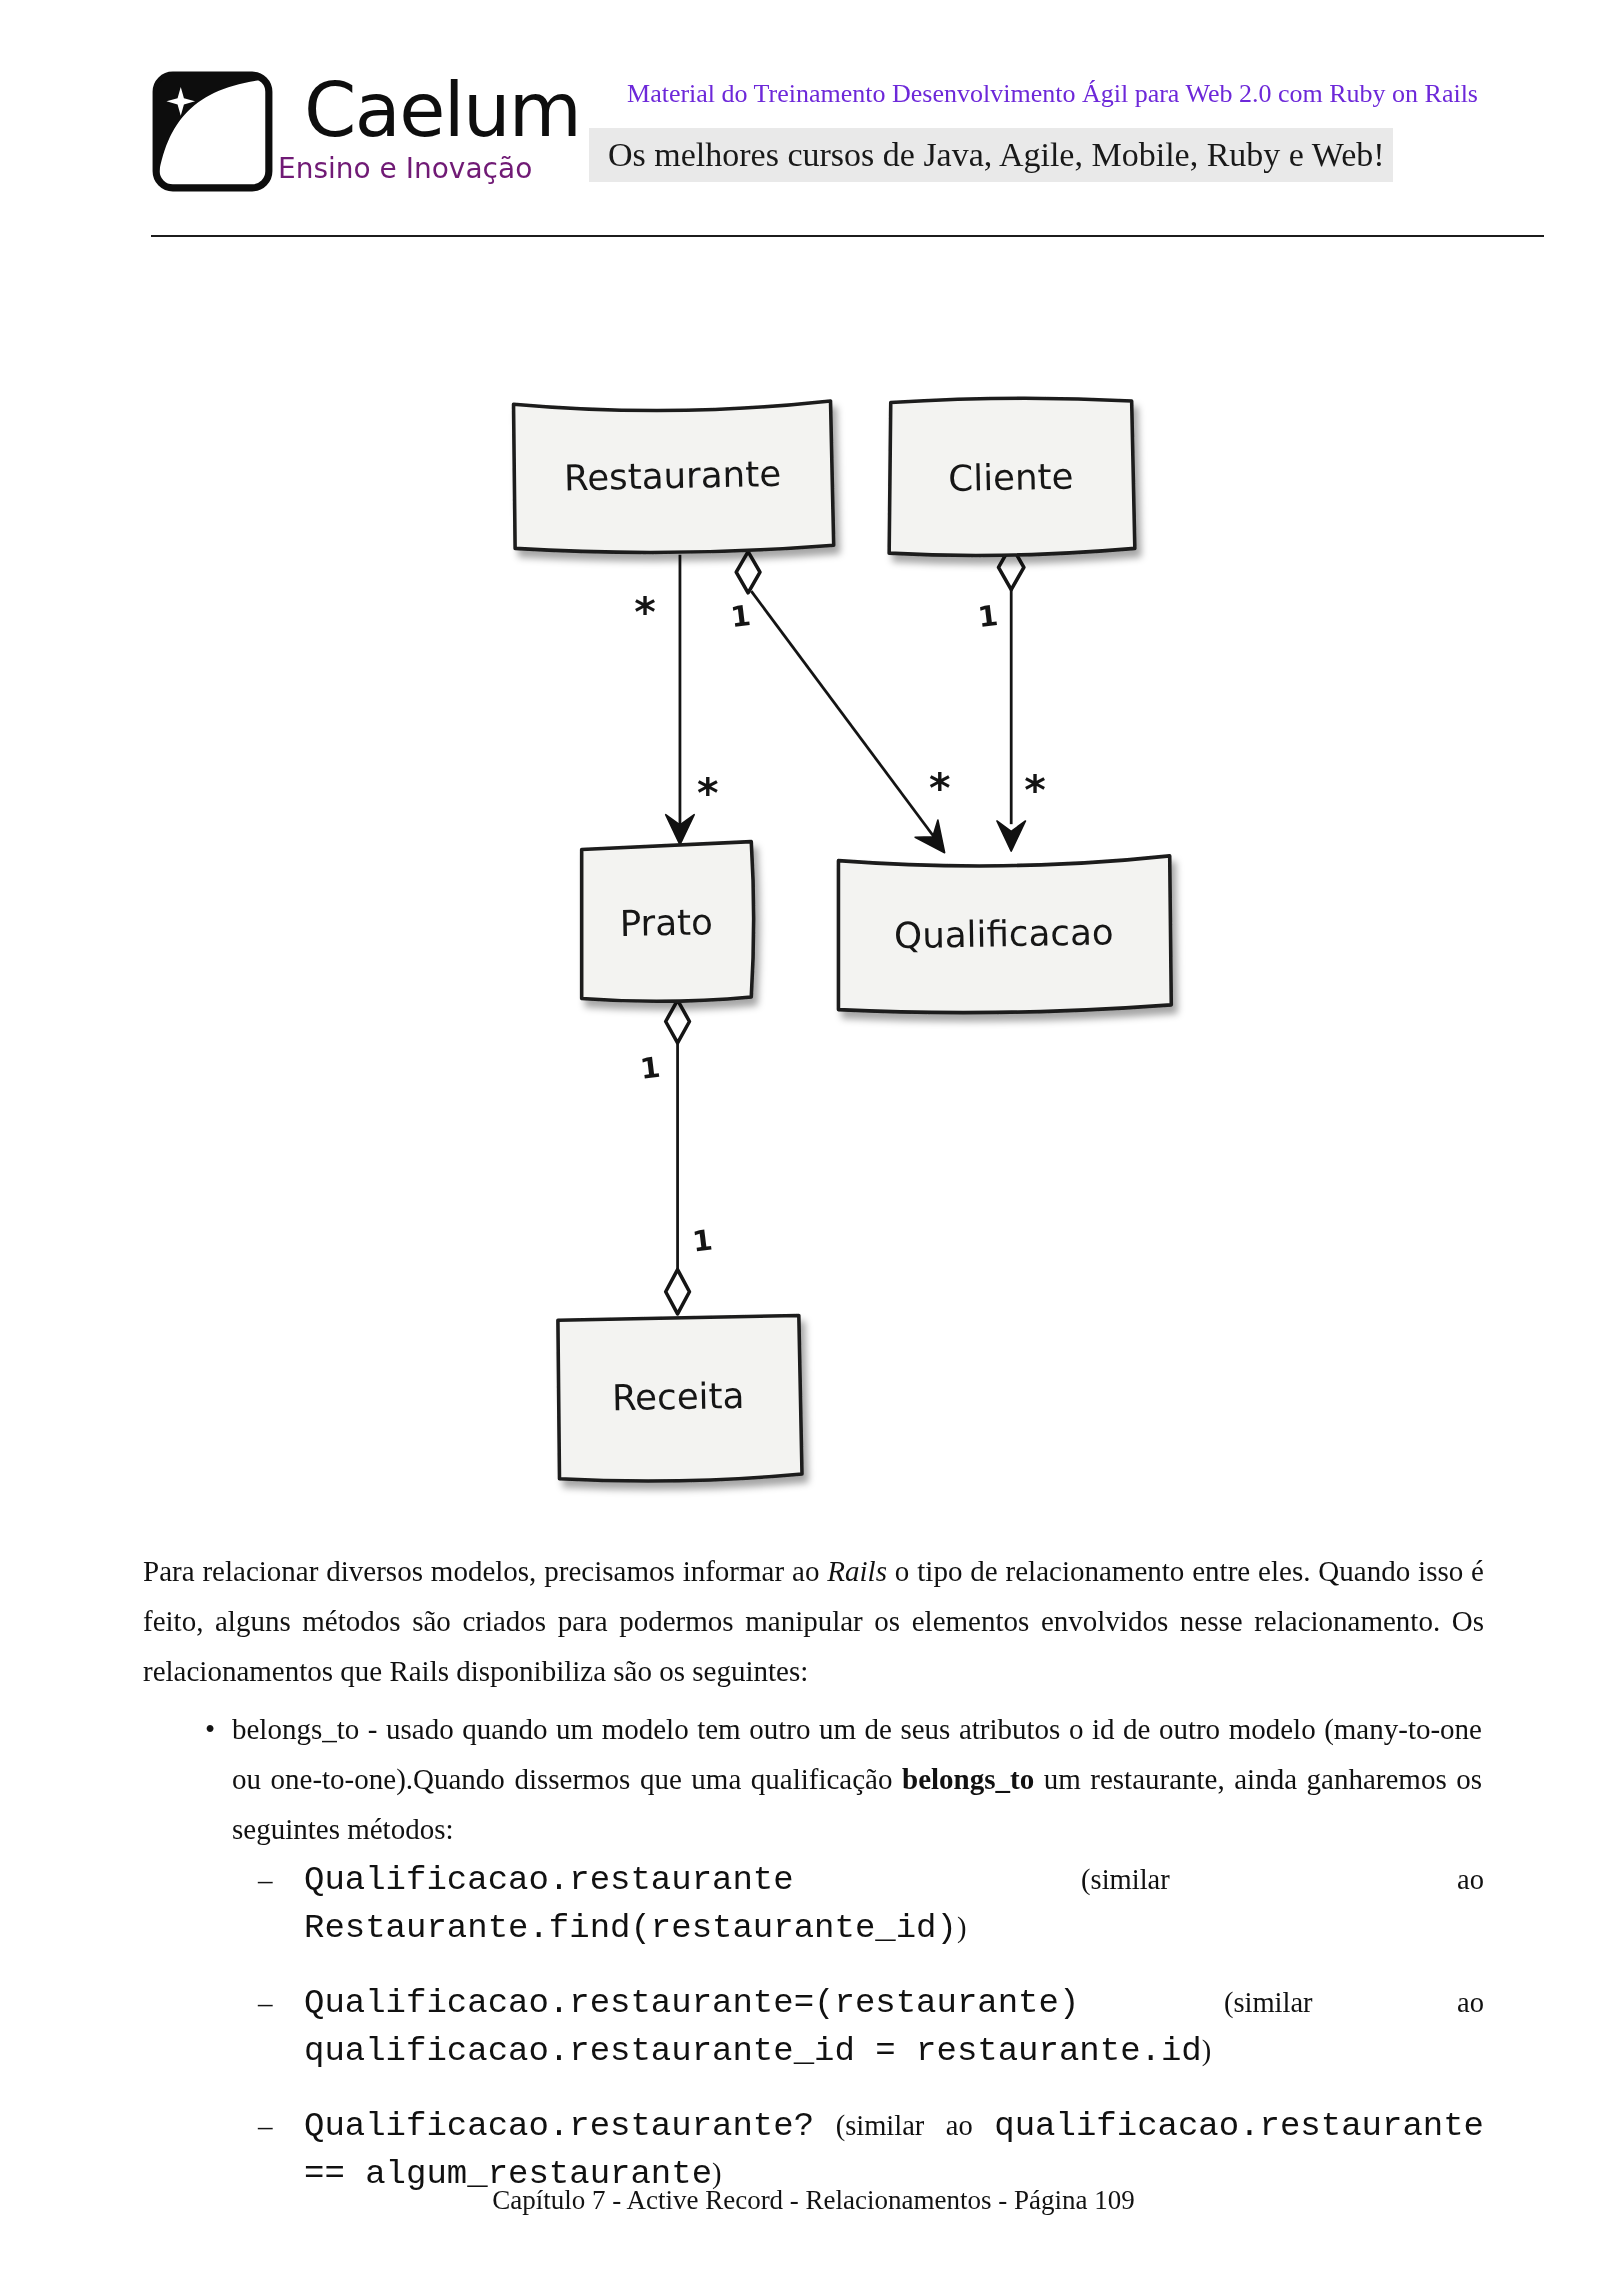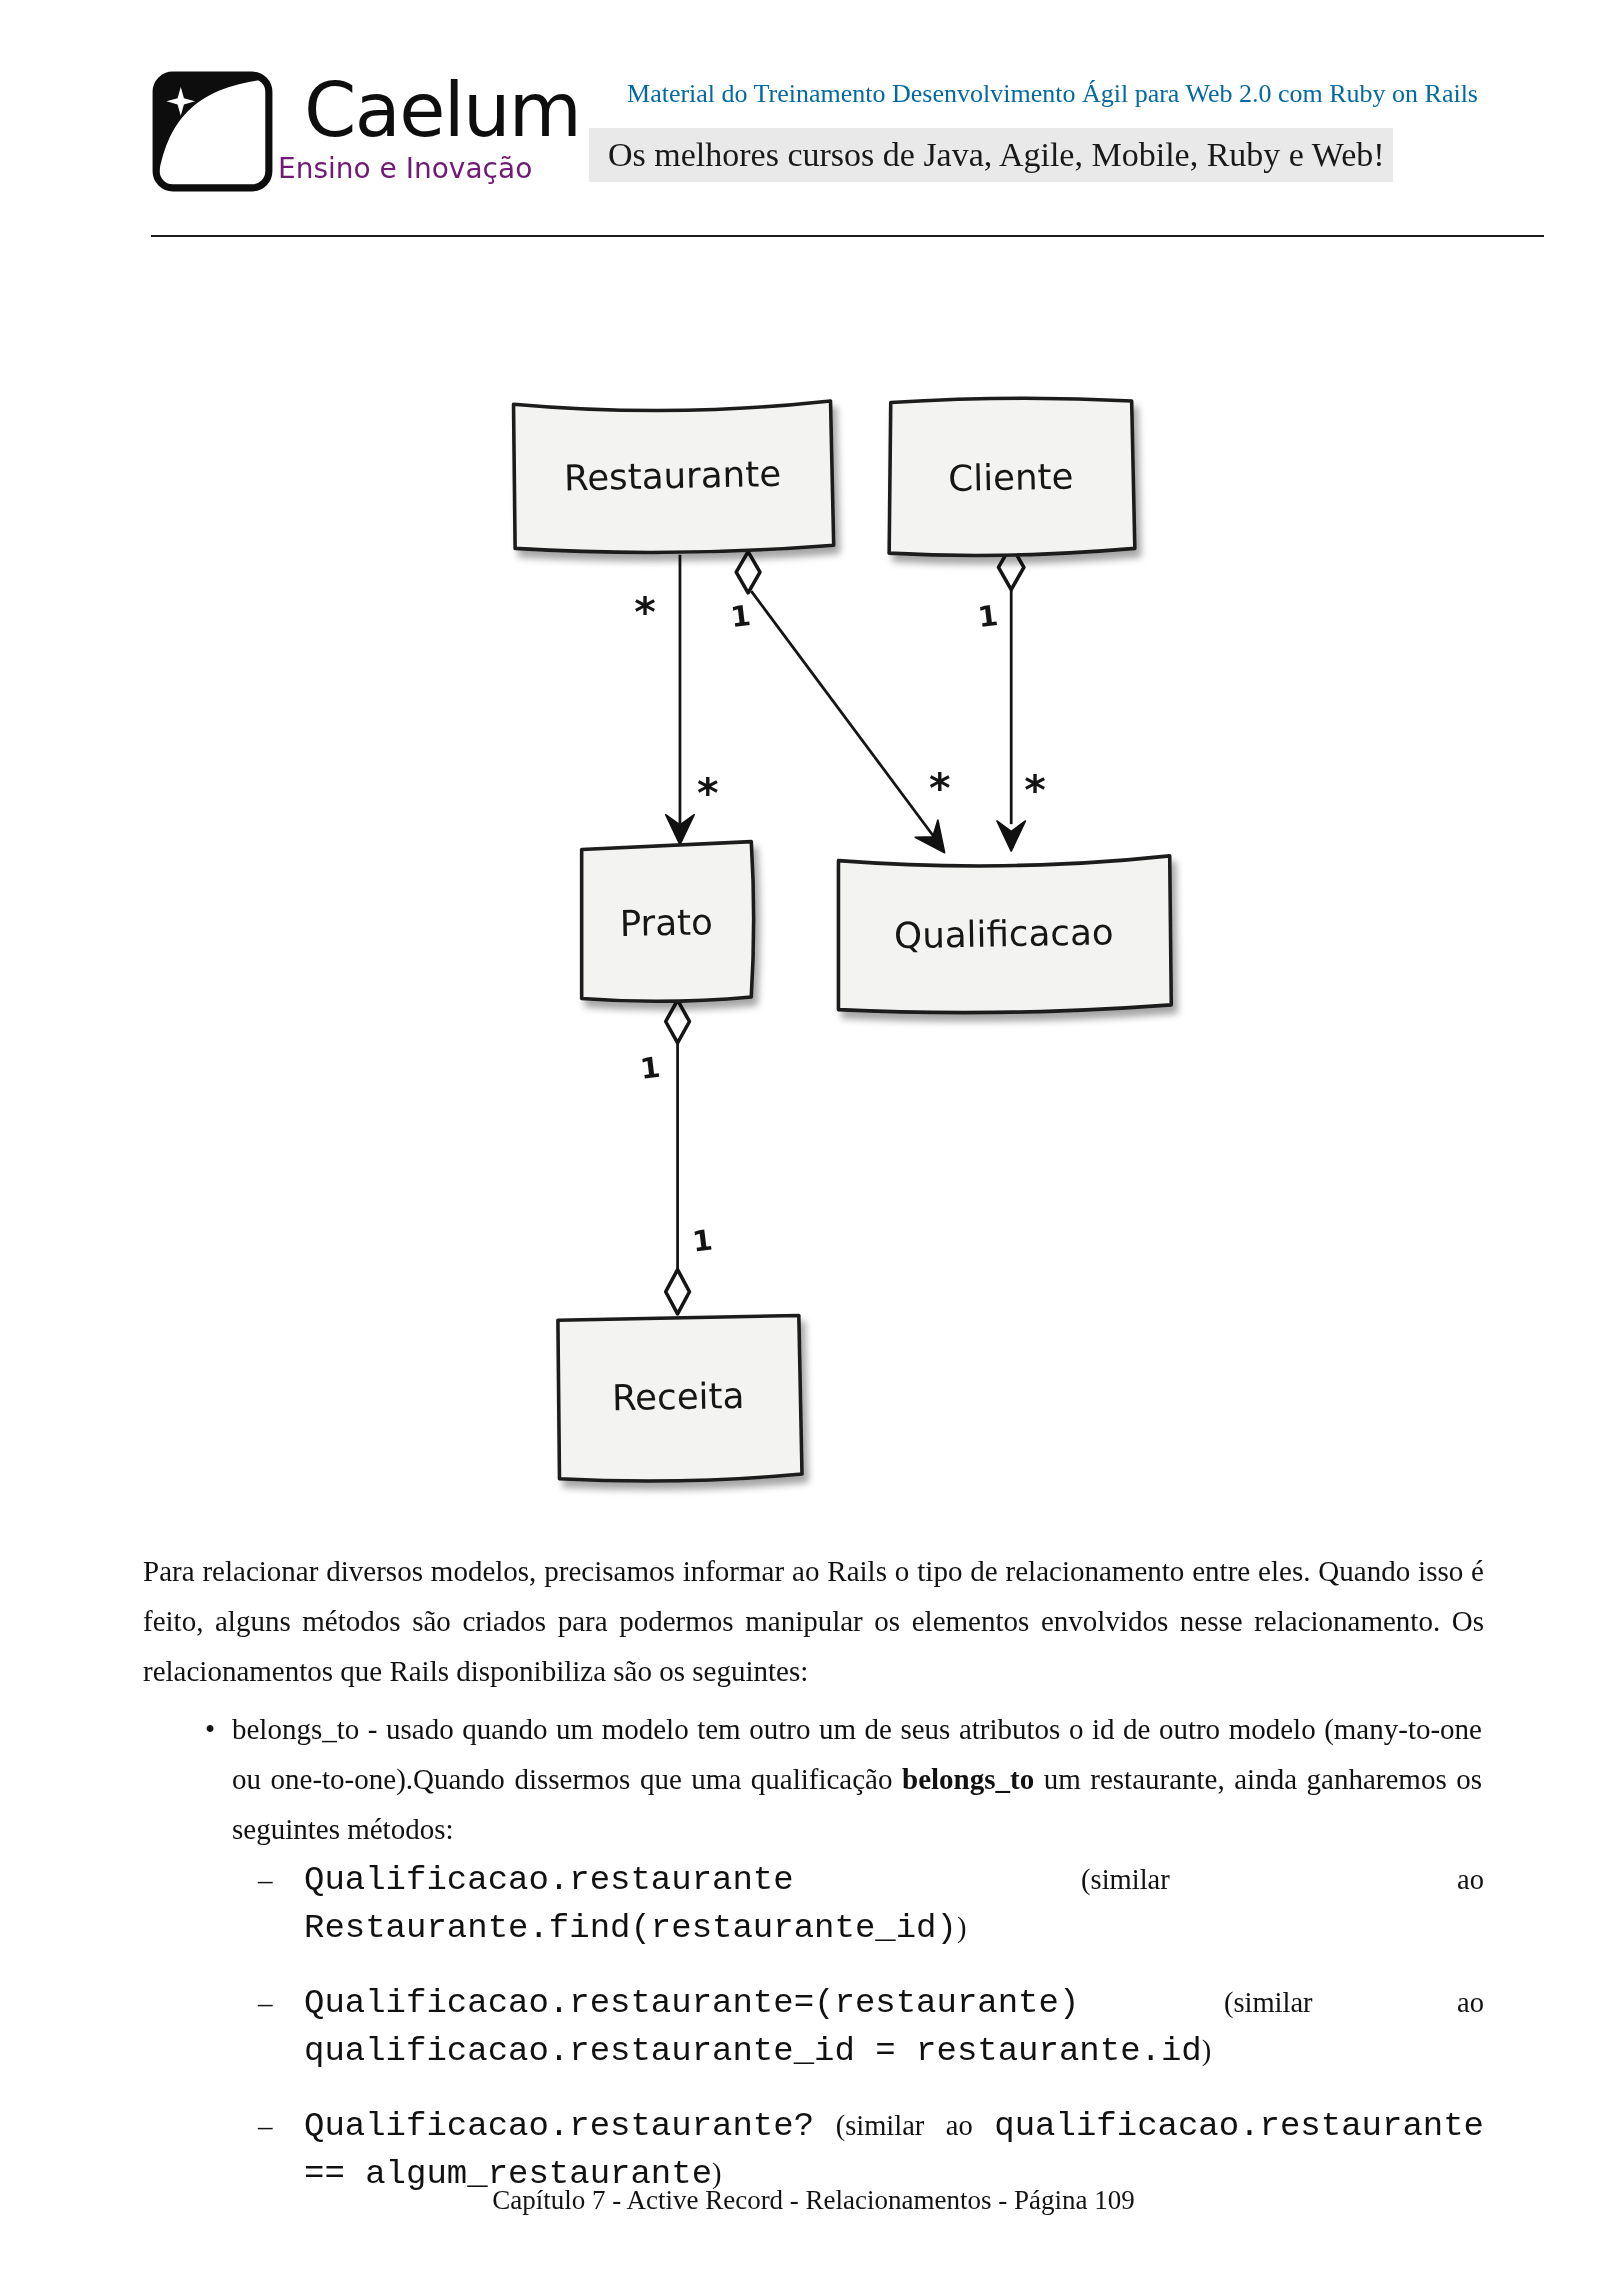--- a/index.html
+++ b/index.html
@@ -16,21 +16,21 @@
     position:absolute; left:292px; top:73px;
     font-family:"DejaVu Sans", sans-serif; font-size:75px; line-height:75px;
     font-weight:500; letter-spacing:-1.6px; color:#0e0e0e;margin-left:12px;
   }
   .brand-tagline {
     position:absolute; left:278px; top:152px;
     font-family:"DejaVu Sans", sans-serif; font-size:28px; color:#701a75;
   }
   .training-title {
     position:absolute; left:591px; top:79px; width:923px;
-    font-size:26px; text-align:center; color:#0369a1;
+    font-size:26px; text-align:center; color:#6d28d9;
   }
   .banner {
     position:absolute; left:589px; top:128px; width:804px; height:54px;
     background:#e9e9e9; font-size:34px; line-height:54px;
     padding-left:19px; color:#191919;
   }
   .header-rule {
     position:absolute; left:151px; top:235px; width:1393px;
     border-top:2.4px solid #1c1c1c;
   }
@@ -55,21 +55,21 @@
   .uml-diamond { fill:#ffffff; stroke:#151515; stroke-width:4.5; stroke-linejoin:round; }
   .uml-arrow { fill:#111; stroke:#111; stroke-width:2; stroke-linejoin:round; }
   .uml-mult-star { font-family:"DejaVu Sans", sans-serif; font-size:52px; font-weight:bold; fill:#141414; text-anchor:middle; }
   .uml-mult-one  { font-family:"DejaVu Sans", sans-serif; font-size:36px; font-weight:bold; fill:#141414; text-anchor:middle; }
 
   
   .body-paragraph {
     position:absolute; left:143px; top:1546px; width:1341px;
     font-size:29px; line-height:50px; text-align:justify; color:#111;
   }
-  .body-paragraph .ital { }
+  .body-paragraph .ital { font-style:italic; }
 
   .bullet-item {
     position:absolute; left:188px; top:1704px; width:1294px;
     display:flex; align-items:flex-start;
   }
   .bullet-dot { width:44px; font-size:29px; line-height:50px; text-align:center; }
   .bullet-text { flex:1; font-size:29px; line-height:50px; text-align:justify; color:#111; }
   .bullet-text .bold { font-weight:bold; }
 
   .sub-list { position:absolute; left:247px; top:1856px; width:1237px; }

